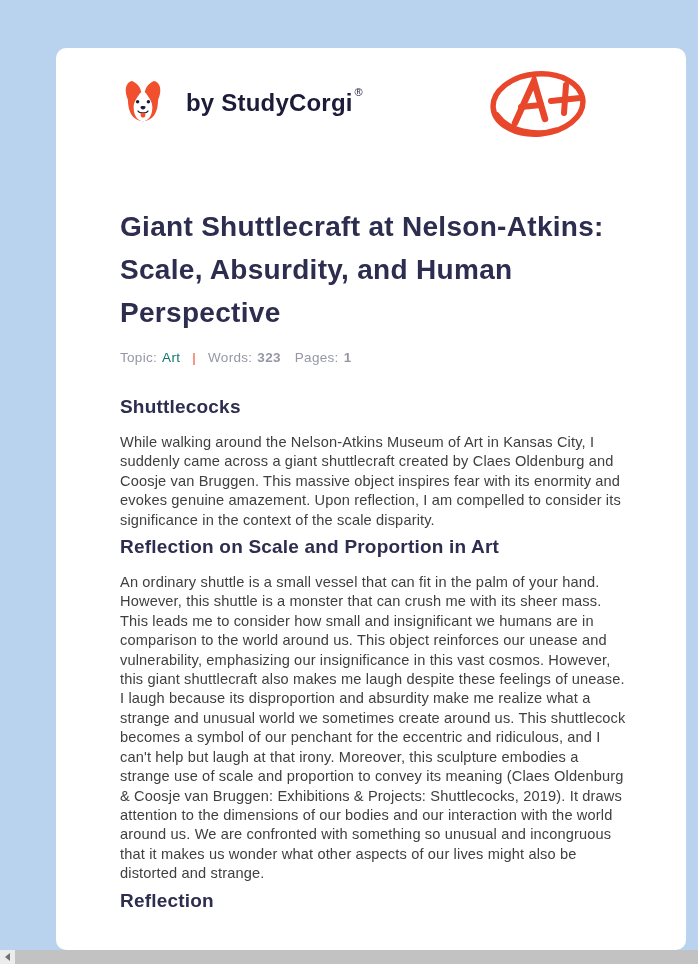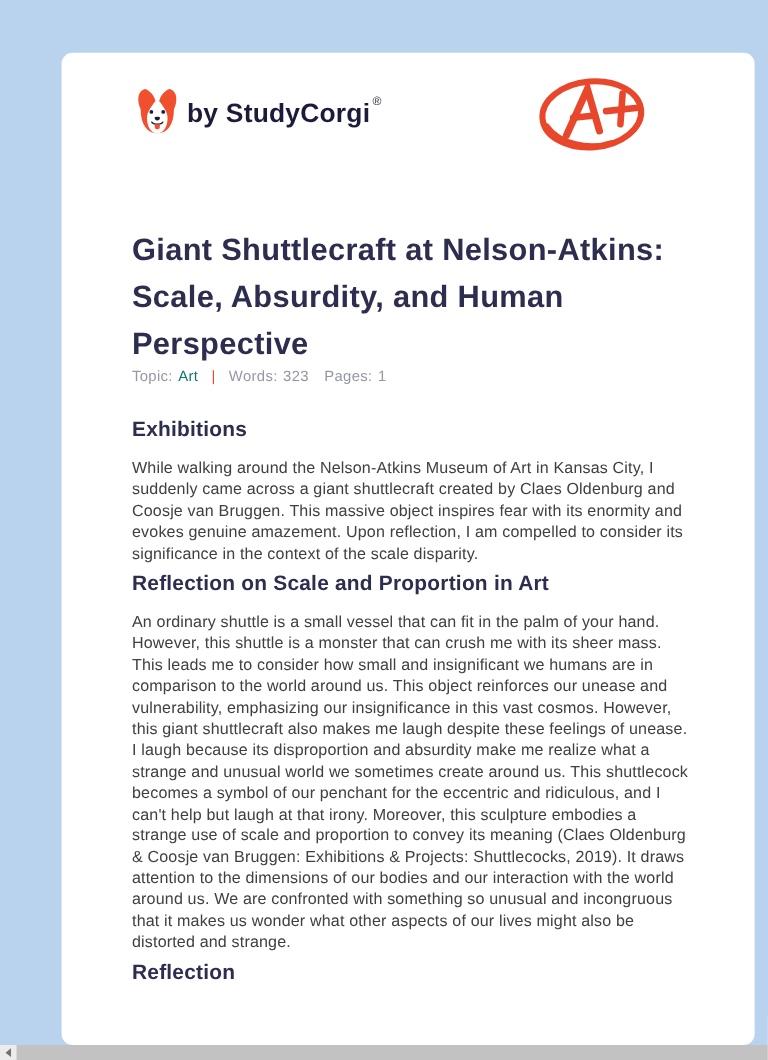--- a/index.html
+++ b/index.html
@@ -20,21 +20,21 @@
     padding: 27px 56px 0 64px;
     overflow: hidden;
   }
   
   .hdr {
     display: flex;
     justify-content: space-between;
     align-items: flex-start;
     height: 90px;
   }
-  .logo { display: flex; align-items: center; gap: 4px; cursor: pointer; }
+  .logo { display: flex; align-items: center; gap: 20px; cursor: pointer; }
   .logo-text {
     font-size: 24px;
     font-weight: 700;
     color: #1c1c3a;
     letter-spacing: 0.2px;
   }
   .logo-reg {
     font-size: 11px;
     color: #1c1c3a;
     vertical-align: super;
@@ -51,35 +51,36 @@
     margin: 40px 0 0 0;
     font-size: 28px;
     line-height: 43px;
     font-weight: 700;
     color: #2d2d4f;
     letter-spacing: 0.3px;
     max-width: 515px;
   }
   
   .meta {
+    margin-top: 16px;
     font-size: 13.5px;
     color: #9597a6;
     letter-spacing: 0.3px;
     display: flex;
     align-items: center;
   }
   .meta .lbl { color: #9597a6; }
   .meta .topic-link {
     color: #0f766e;
     text-decoration: none;
     margin-left: 5px;
     cursor: pointer;
   }
   .meta .sep { color: #ec4b27; margin: 0 12px; }
-  .meta .val { margin-left: 5px; }
+  .meta .val { margin-left: 5px; font-weight: bold; }
   .meta .pages { margin-left: 14px; }
   
   h2.sec-h {
     font-size: 19px;
     font-weight: 700;
     color: #2d2d4f;
     letter-spacing: 0.2px;
     margin: 6px 0 0 0;
   }
   h2.first { margin-top: 31px; }
@@ -166,21 +167,21 @@
   <div class="meta">
     <span class="lbl">Topic:</span>
     <a class="topic-link">Art</a>
     <span class="sep">|</span>
     <span class="lbl">Words:</span>
     <span class="val">323</span>
     <span class="lbl pages">Pages:</span>
     <span class="val">1</span>
   </div>
 
-  <h2 class="sec-h first">Exhibitions</h2>
+  <h2 class="sec-h first">Shuttlecocks</h2>
   <p class="body-p">While walking around the Nelson-Atkins Museum of Art in Kansas City, I suddenly came across a giant shuttlecraft created by Claes Oldenburg and Coosje van Bruggen. This massive object inspires fear with its enormity and evokes genuine amazement. Upon reflection, I am compelled to consider its significance in the context of the scale disparity.</p>
 
   <h2 class="sec-h">Reflection on Scale and Proportion in Art</h2>
   <p class="body-p">An ordinary shuttle is a small vessel that can fit in the palm of your hand. However, this shuttle is a monster that can crush me with its sheer mass. This leads me to consider how small and insignificant we humans are in comparison to the world around us. This object reinforces our unease and vulnerability, emphasizing our insignificance in this vast cosmos. However, this giant shuttlecraft also makes me laugh despite these feelings of unease. I laugh because its disproportion and absurdity make me realize what a strange and unusual world we sometimes create around us. This shuttlecock becomes a symbol of our penchant for the eccentric and ridiculous, and I can't help but laugh at that irony. Moreover, this sculpture embodies a strange use of scale and proportion to convey its meaning (Claes Oldenburg &amp; Coosje van Bruggen: Exhibitions &amp; Projects: Shuttlecocks, 2019). It draws attention to the dimensions of our bodies and our interaction with the world around us. We are confronted with something so unusual and incongruous that it makes us wonder what other aspects of our lives might also be distorted and strange.</p>
 
   <h2 class="sec-h">Reflection</h2>
 
 </div>
 
 <div class="hscrollbar">

